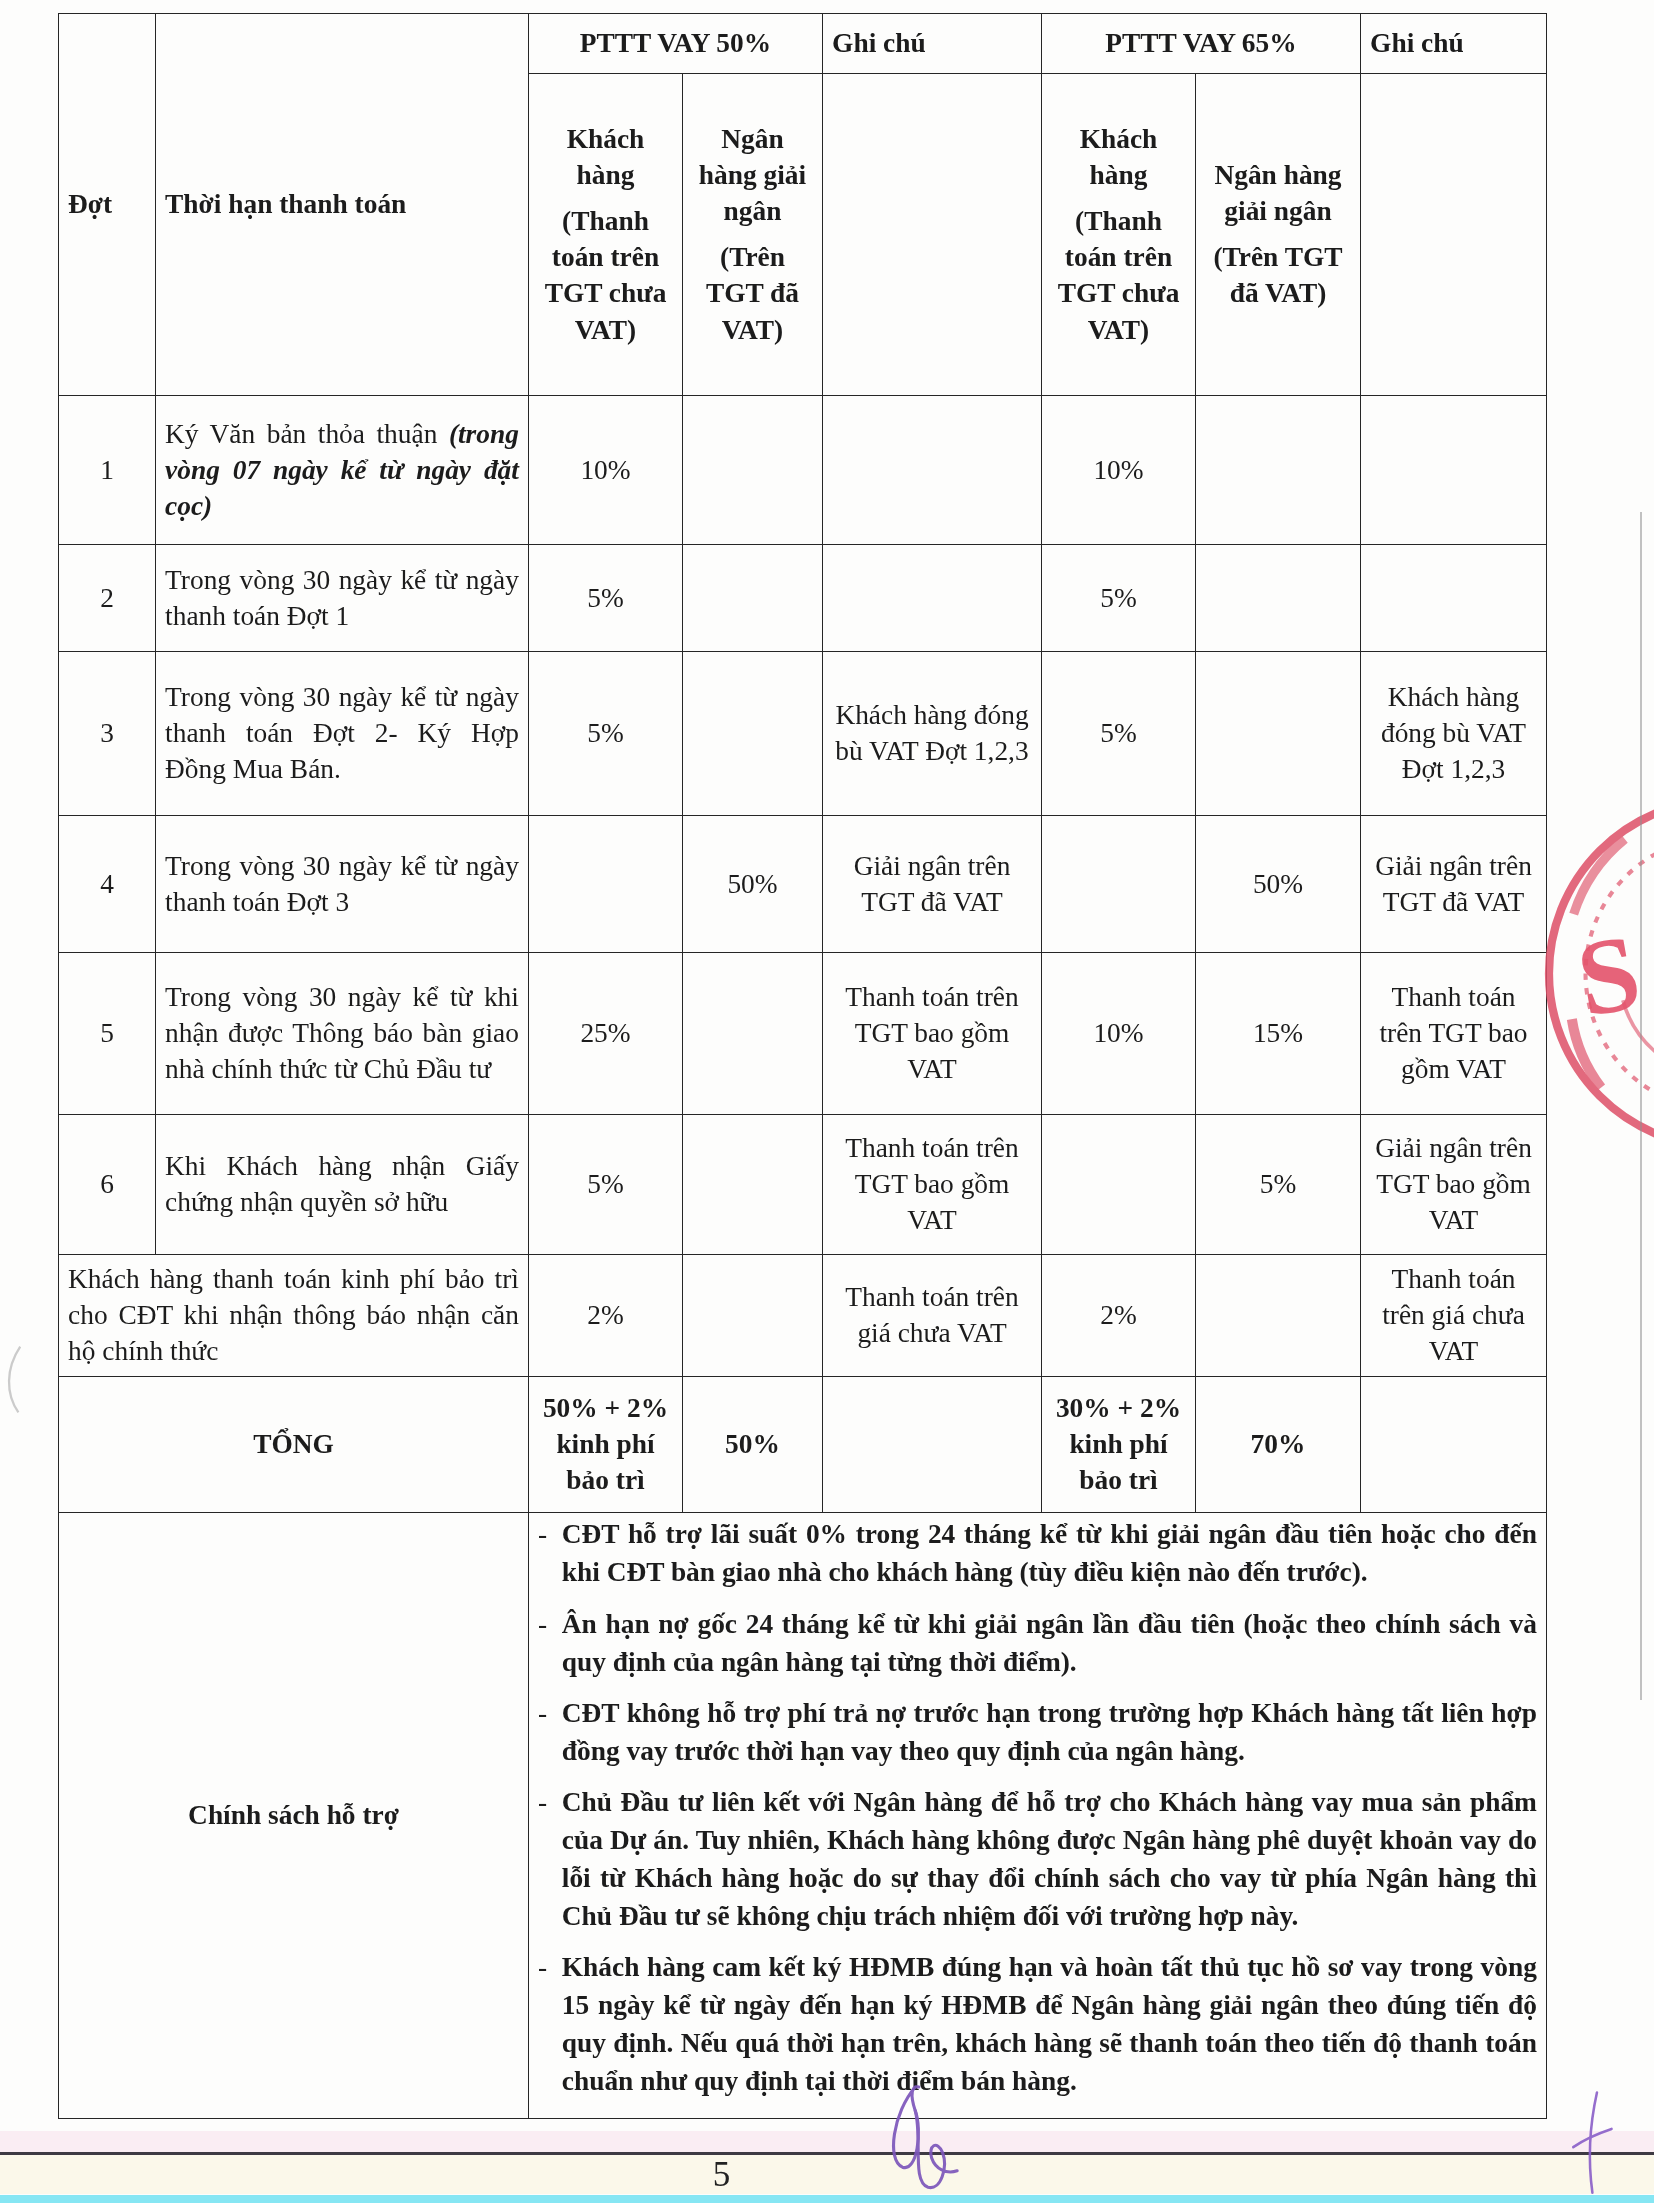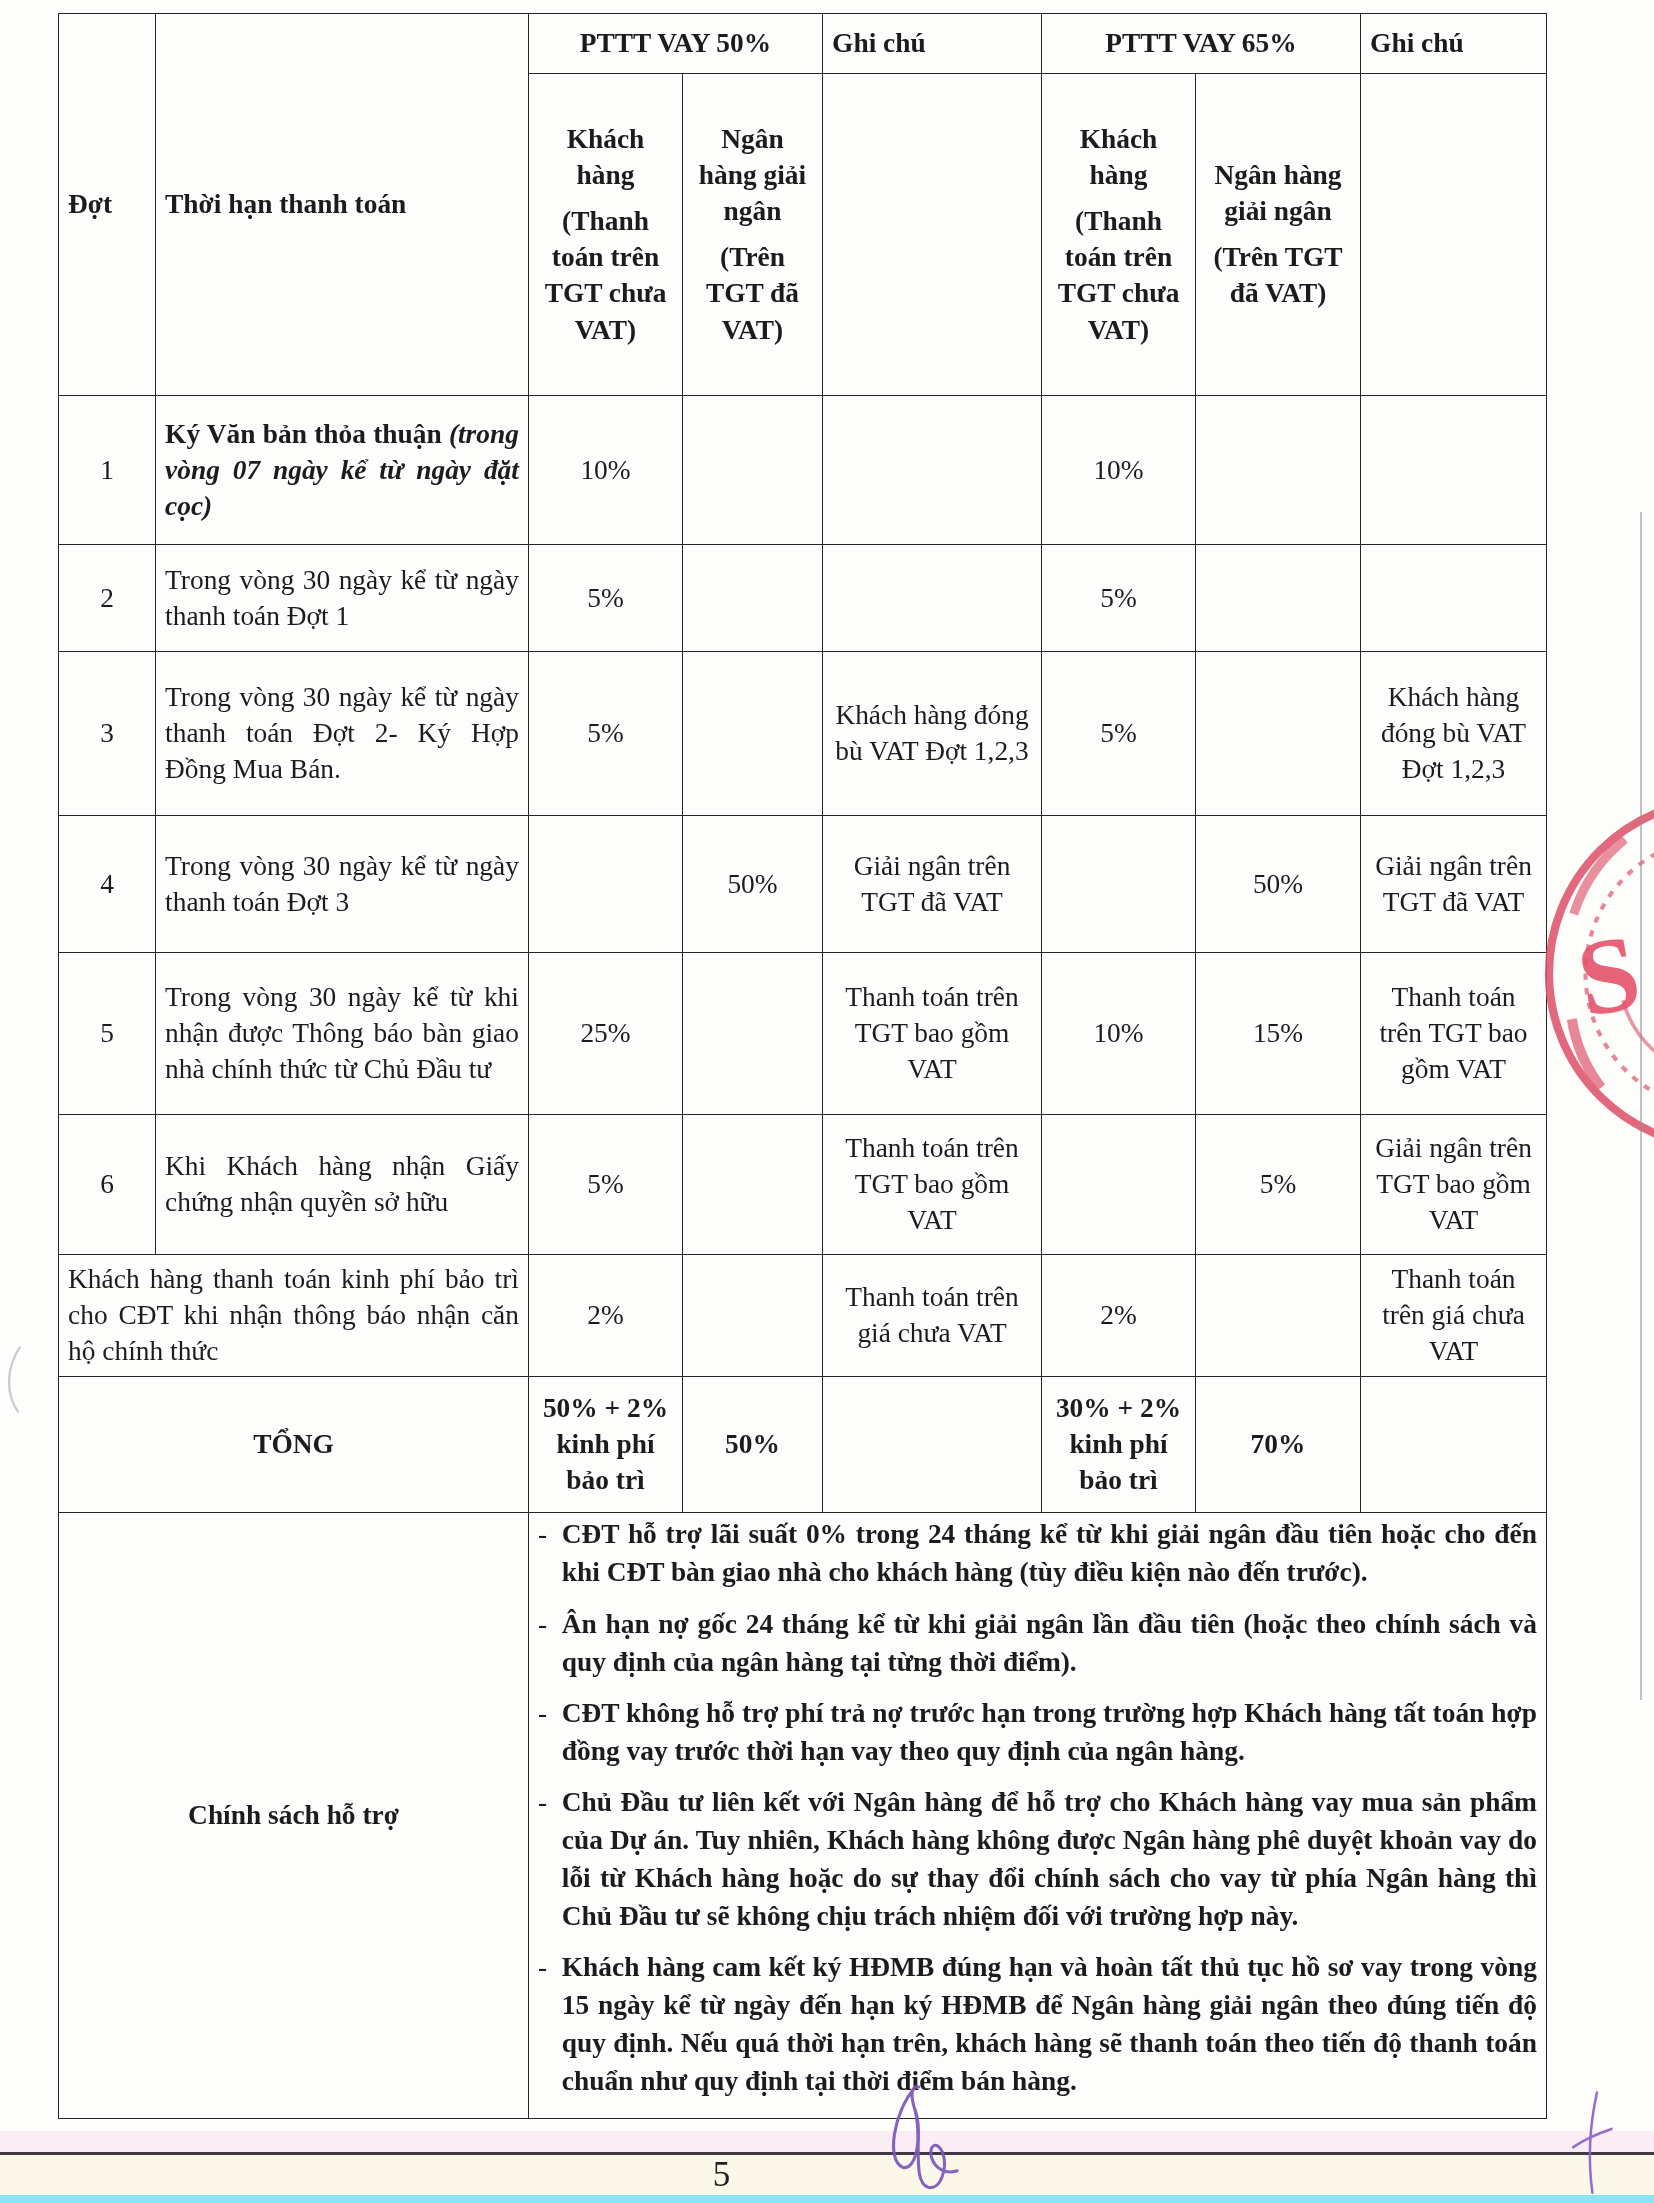--- a/index.html
+++ b/index.html
@@ -21,21 +21,21 @@
     padding:3.7px 9.1px;
     font-size:27.4px;line-height:1.32;
     overflow:hidden;
   }
   td.group-hd{font-weight:bold;font-size:28px;text-align:center;}
   td.hd{font-weight:bold;text-align:left;}
   td.subhd{font-weight:bold;text-align:center;font-size:26.5px;padding:3.7px 5.5px;}
   .subhd .paren{display:block;margin-top:10px;}
   td.dotcell{text-align:center;}
   td.termcell{text-align:justify;padding:5.5px 14.6px;}
-  .term-bold{font-weight:bold;}
+  .term-bold{font-weight:normal;}
   .term-italic{font-weight:bold;font-style:italic;}
   td.pct{text-align:center;}
   td.note{text-align:center;font-size:26.5px;padding:3.7px 7.3px;line-height:1.3;}
   td.total-label{font-weight:bold;text-align:center;font-size:28px;}
   td.total-val{font-weight:bold;text-align:center;font-size:27.4px;padding:3.7px 7.3px;}
   td.policy-label{font-weight:bold;text-align:center;font-size:28px;margin-left:44px;}
   td.policy-body{vertical-align:top;padding:12.8px 16.4px 9.1px 11px;}
   .bullet{display:flex;gap:9.1px;margin-bottom:13.7px;}
   .bullet .dash{flex:0 0 14.6px;text-align:left;}
   .bullet .btxt{flex:1;text-align:justify;line-height:1.38;font-weight:bold;}
@@ -194,21 +194,21 @@
         <div class="bullet">
           <span class="dash">-</span>
           <span class="btxt">CĐT hỗ trợ lãi suất 0% trong 24 tháng kể từ khi giải ngân đầu tiên hoặc cho đến khi CĐT bàn giao nhà cho khách hàng (tùy điều kiện nào đến trước).</span>
         </div>
         <div class="bullet">
           <span class="dash">-</span>
           <span class="btxt">Ân hạn nợ gốc 24 tháng kể từ khi giải ngân lần đầu tiên (hoặc theo chính sách và quy định của ngân hàng tại từng thời điểm).</span>
         </div>
         <div class="bullet">
           <span class="dash">-</span>
-          <span class="btxt">CĐT không hỗ trợ phí trả nợ trước hạn trong trường hợp Khách hàng tất toán hợp đồng vay trước thời hạn vay theo quy định của ngân hàng.</span>
+          <span class="btxt">CĐT không hỗ trợ phí trả nợ trước hạn trong trường hợp Khách hàng tất liên hợp đồng vay trước thời hạn vay theo quy định của ngân hàng.</span>
         </div>
         <div class="bullet">
           <span class="dash">-</span>
           <span class="btxt">Chủ Đầu tư liên kết với Ngân hàng để hỗ trợ cho Khách hàng vay mua sản phẩm của Dự án. Tuy nhiên, Khách hàng không được Ngân hàng phê duyệt khoản vay do lỗi từ Khách hàng hoặc do sự thay đổi chính sách cho vay từ phía Ngân hàng thì Chủ Đầu tư sẽ không chịu trách nhiệm đối với trường hợp này.</span>
         </div>
         <div class="bullet">
           <span class="dash">-</span>
           <span class="btxt">Khách hàng cam kết ký HĐMB đúng hạn và hoàn tất thủ tục hồ sơ vay trong vòng 15 ngày kể từ ngày đến hạn ký HĐMB để Ngân hàng giải ngân theo đúng tiến độ quy định. Nếu quá thời hạn trên, khách hàng sẽ thanh toán theo tiến độ thanh toán chuẩn như quy định tại thời điểm bán hàng.</span>
         </div>
       </td>

